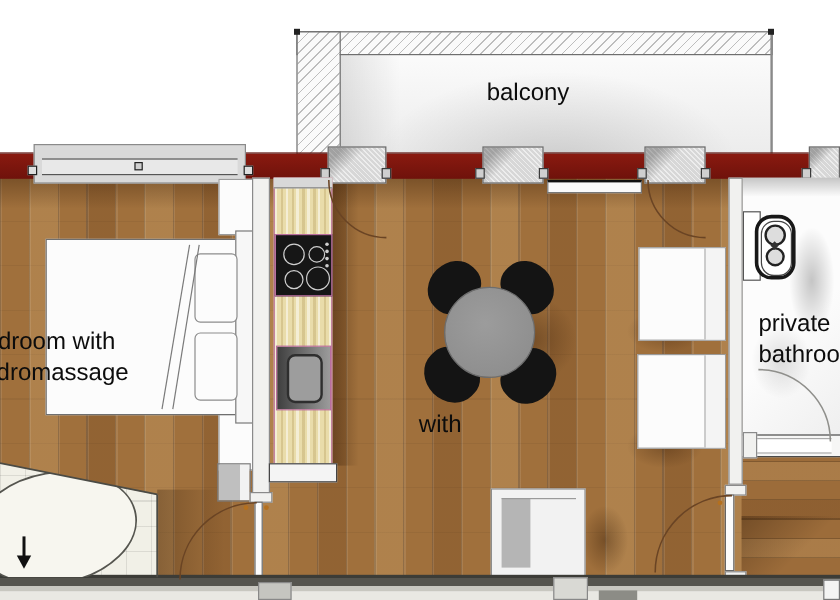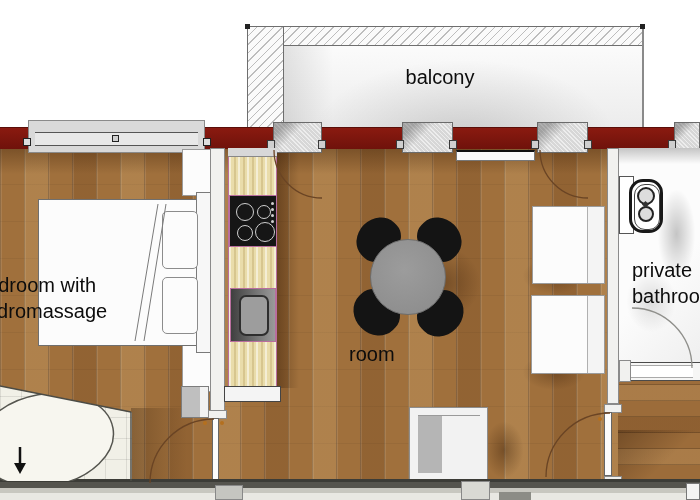--- a/index.html
+++ b/index.html
@@ -176,20 +176,20 @@
   </svg>
 
   <div class="abs lbl" style="left:380px;top:64px;width:120px;text-align:center;">
     <span>balcony</span>
   </div>
   <div class="abs lbl" style="left:-24px;top:272px;">
     <div>bedroom with</div>
     <div>hydromassage</div>
   </div>
   <div class="abs lbl" style="left:349px;top:341px;">
-    <div>room</div>
+    <div>with</div>
   </div>
   <div class="abs lbl" style="left:632px;top:257px;">
     <div>private</div>
     <div>bathroom</div>
   </div>
 
 </div>
 
 </body></html>

